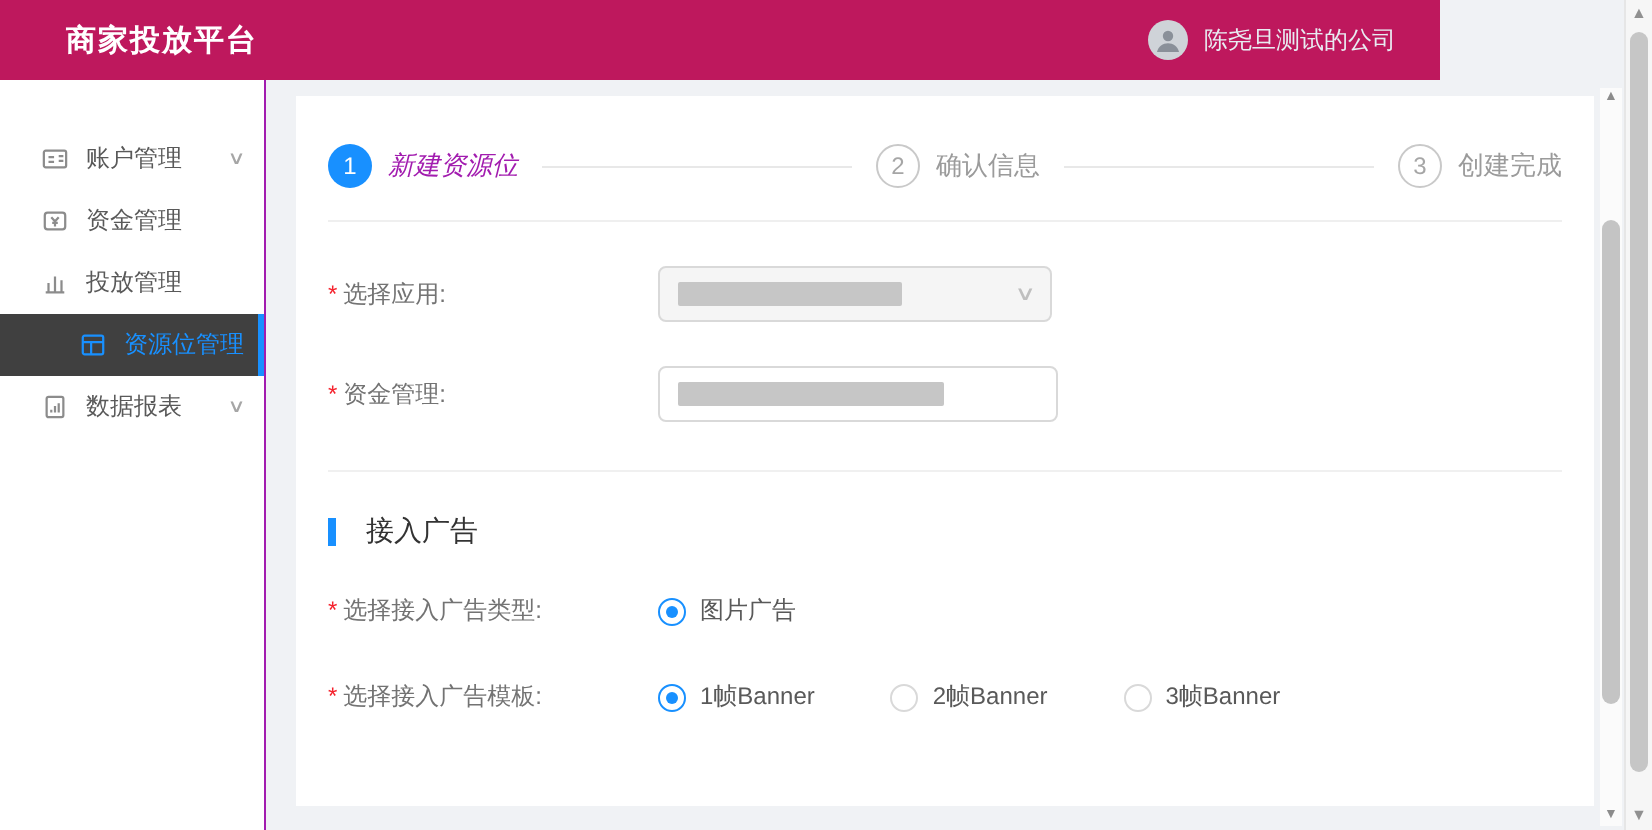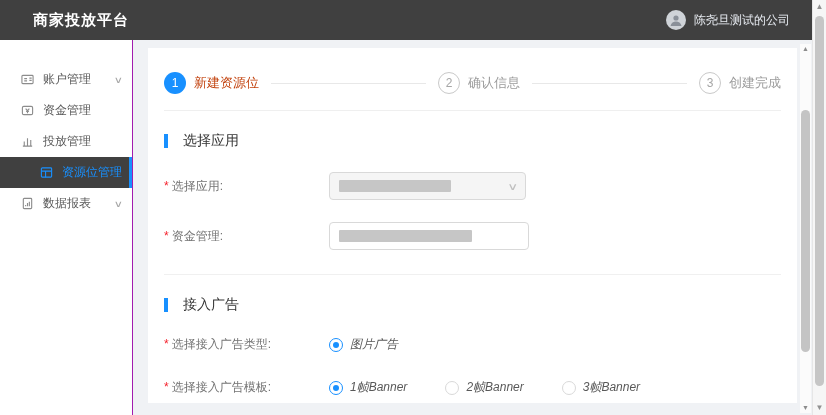--- a/index.html
+++ b/index.html
@@ -1,19 +1,19 @@
 <!DOCTYPE html>
 <html><head>
 <meta charset="utf-8">
 <style>
   * { margin:0; padding:0; box-sizing:border-box; }
   html,body { width:826px; height:415px; overflow:hidden; font-family:"Liberation Sans","DejaVu Sans",sans-serif; background:#f0f2f5; }
 
   
-  .header { position:absolute; left:0; top:0; width:812px; height:40px; background:#404040; display:flex; align-items:center; z-index:5; }
+  .header { position:absolute; left:0; top:0; width:720px; height:40px; background:#be185d; display:flex; align-items:center; z-index:5; }
   .header-title { color:#fff; font-size:15px; font-weight:bold; padding-left:33px; letter-spacing:1px; }
   .header-user { margin-left:auto; display:flex; align-items:center; padding-right:22px; cursor:pointer;justify-content:center; }
   .avatar { width:20px; height:20px; border-radius:50%; background:#cfd3d8; display:flex; align-items:center; justify-content:center; margin-right:8px; overflow:hidden; }
   .avatar svg { display:block; }
   .user-name { color:#e8ecf2; font-size:12px; }
 
   
   .container { position:absolute; left:0; top:40px; width:812px; height:375px; display:flex; }
 
   
@@ -29,21 +29,21 @@
   .main { flex:1; position:relative; padding:8px 15px 0 15px; }
   .card { background:#fff; height:355px; padding:24px 16px 0 16px; overflow:hidden; }
 
   
   .stepper { display:flex; align-items:center; }
   .step { display:flex; align-items:center; flex:none; }
   .step-circle { width:22px; height:22px; border-radius:50%; display:flex; align-items:center; justify-content:center; font-size:12px; flex:none; }
   .step.active .step-circle { background:#1890ff; color:#fff; }
   .step.wait .step-circle { background:#fff; border:1px solid #c9c9c9; color:#a6a6a6; }
   .step-label { margin-left:8px; font-size:13px; }
-  .step.active .step-label { color:#c2410c; }
+  .step.active .step-label { color:#a21caf;font-style:italic; }
   .step.wait .step-label { color:#9b9b9b; }
   .step-line { flex:1; height:1px; background:#e8e8e8; margin:0 12px; }
   .stepper-divider { height:1px; background:#efefef; margin-top:16px; }
 
   
   .section-title { display:flex; align-items:center; margin-top:21px; }
   .blue-bar { width:4px; height:14px; background:#1890ff; margin-right:15px; }
   .section-title span { font-size:14px; color:#333; }
 
   .form-row { display:flex; align-items:center; margin-top:22px; }
@@ -53,21 +53,21 @@
   .select-box { width:197px; height:28px; background:#f5f5f5; border:1px solid #d9d9d9; border-radius:4px; display:flex; align-items:center; padding:0 9px; cursor:pointer; }
   .select-box .chevd { margin-left:auto; color:#bfbfbf; font-size:10px; transform:scaleX(1.5); }
   .input-box { width:200px; height:28px; background:#fff; border:1px solid #d9d9d9; border-radius:4px; display:flex; align-items:center; padding:0 9px; cursor:text; }
   .redacted { height:12px; background:#c6c6c6; border-radius:1px; }
   .redacted.r1 { width:112px; }
   .redacted.r2 { width:133px; }
 
   .section-divider { height:1px; background:#f0f0f0; margin-top:24px; }
 
   
-  .radio-group { display:flex; align-items:center;font-style:italic; }
+  .radio-group { display:flex; align-items:center; }
   .radio-item { display:flex; align-items:center; cursor:pointer; }
   .radio-dot { width:14px; height:14px; border-radius:50%; border:1px solid #d9d9d9; background:#fff; margin-right:7px; position:relative; flex:none; }
   .radio-item.checked .radio-dot { border-color:#1890ff; }
   .radio-item.checked .radio-dot::after { content:""; position:absolute; left:3px; top:3px; width:6px; height:6px; border-radius:50%; background:#1890ff; }
   .radio-text { font-size:12px; color:#595959; }
   .tpl .radio-item { margin-right:38px; }
 
   
   .inner-scroll { position:absolute; right:1px; top:4px; bottom:2px; width:11px; background:#fbfbfb; }
   .inner-scroll .arrow { position:absolute; left:0; width:100%; text-align:center; font-size:7px; color:#8c8c8c; line-height:10px; cursor:pointer; }
@@ -151,24 +151,20 @@
           <div class="step-label">确认信息</div>
         </div>
         <div class="step-line"></div>
         <div class="step wait">
           <div class="step-circle">3</div>
           <div class="step-label">创建完成</div>
         </div>
       </div>
       <div class="stepper-divider"></div>
 
-      <div class="section-title">
-        <div class="blue-bar"></div>
-        <span>选择应用</span>
-      </div>
 
       <div class="form-row">
         <div class="form-label"><span class="req">*</span><span>选择应用:</span></div>
         <div class="select-box">
           <div class="redacted r1"></div>
           <span class="chevd">∨</span>
         </div>
       </div>
 
       <div class="form-row">

